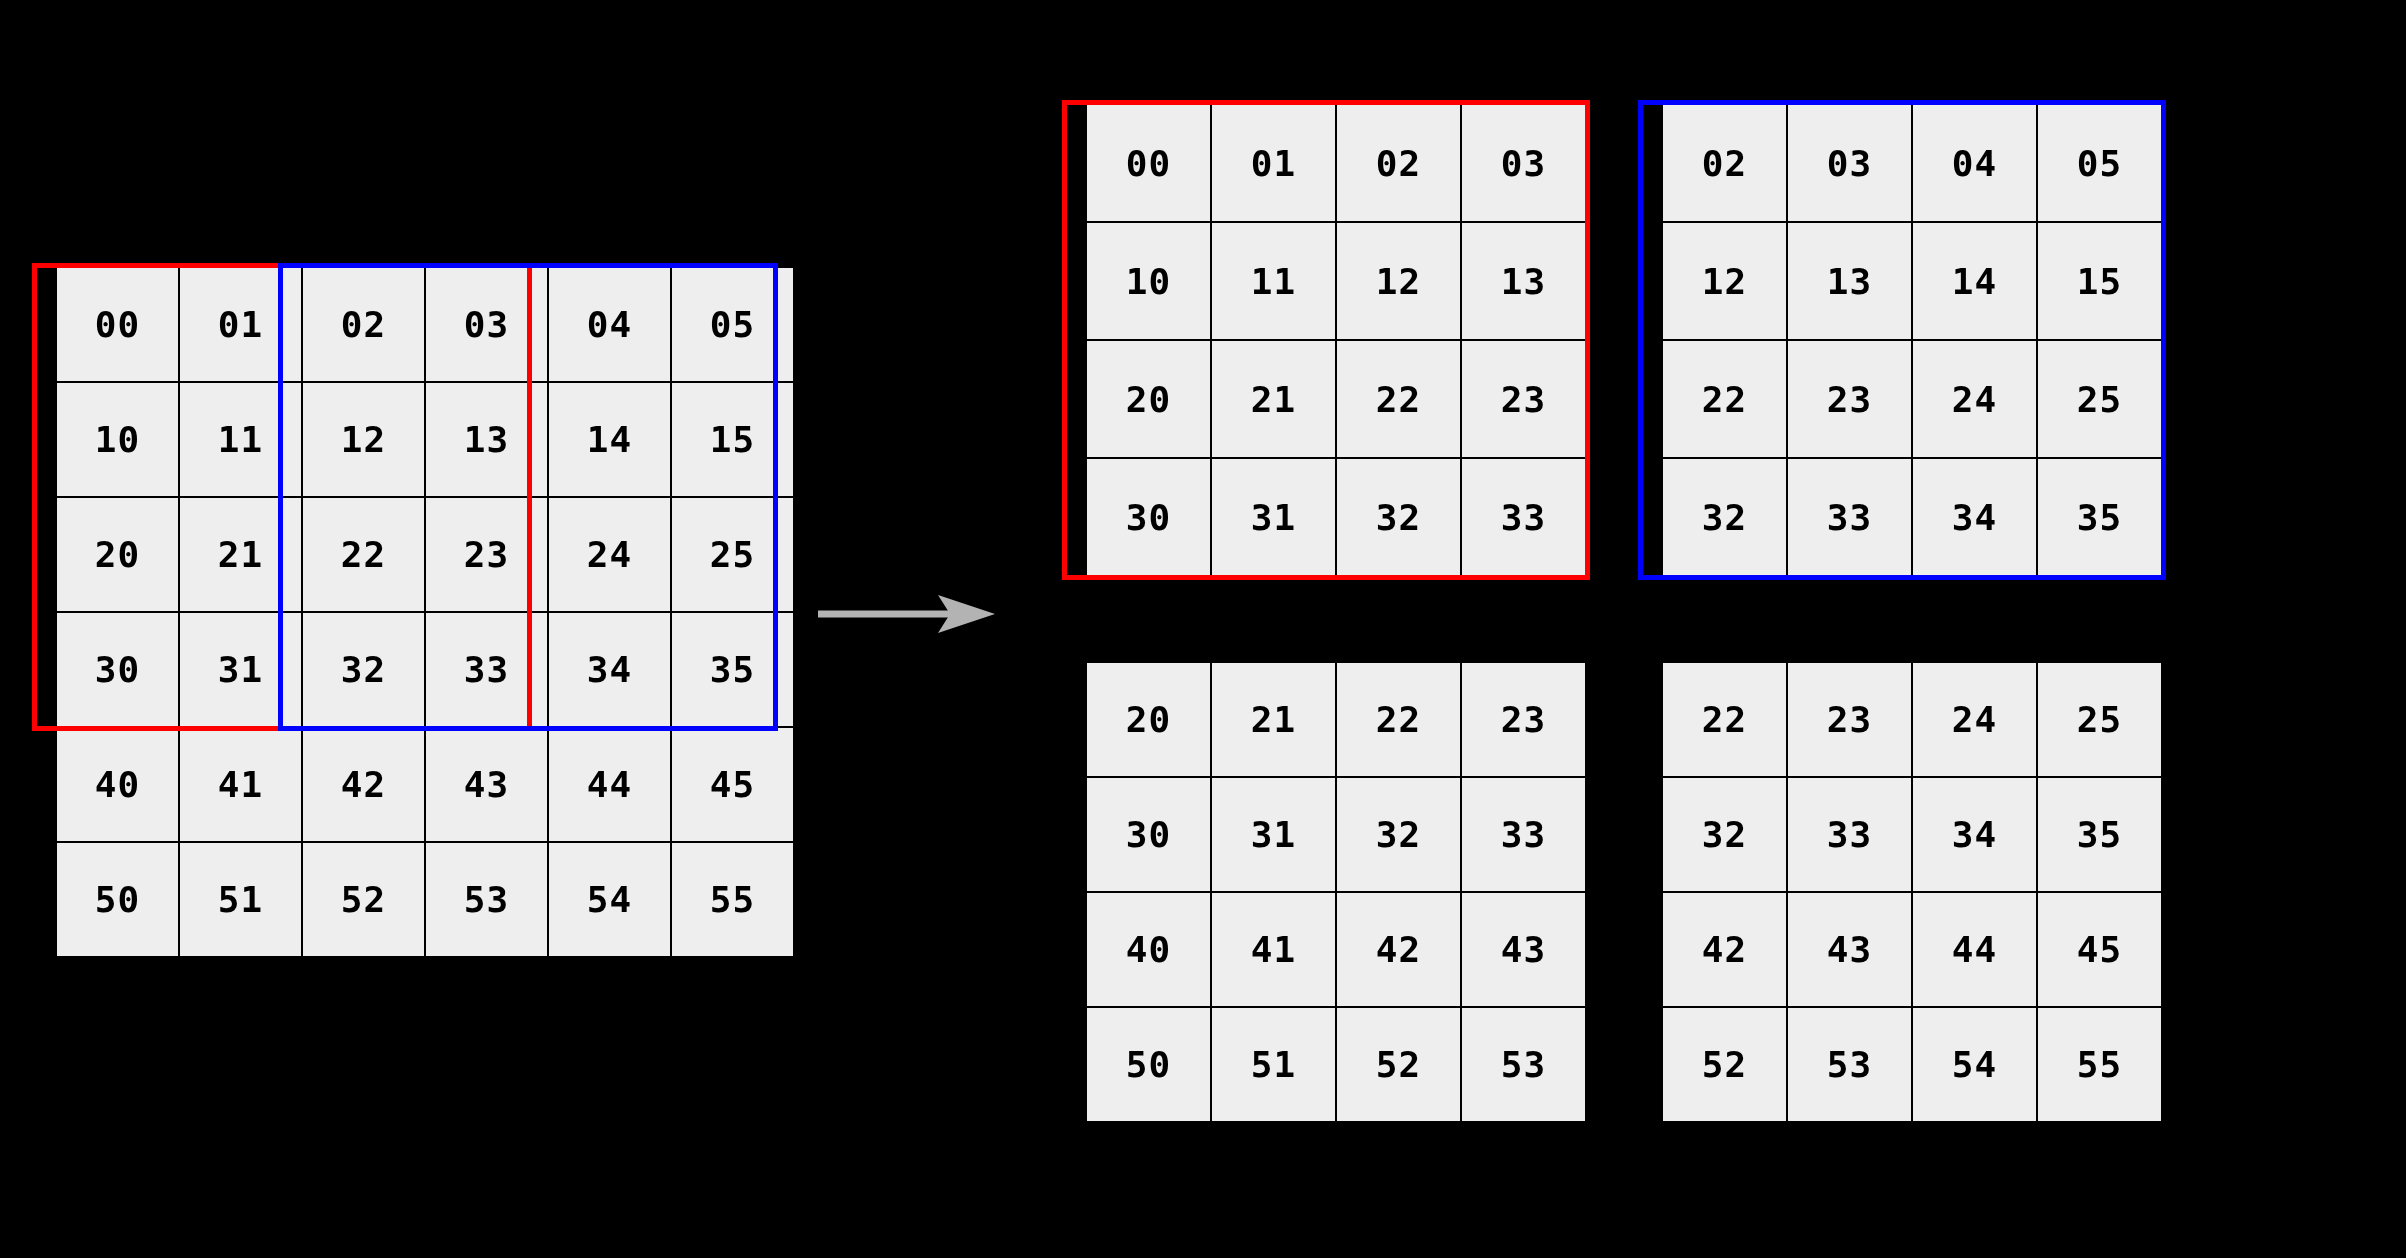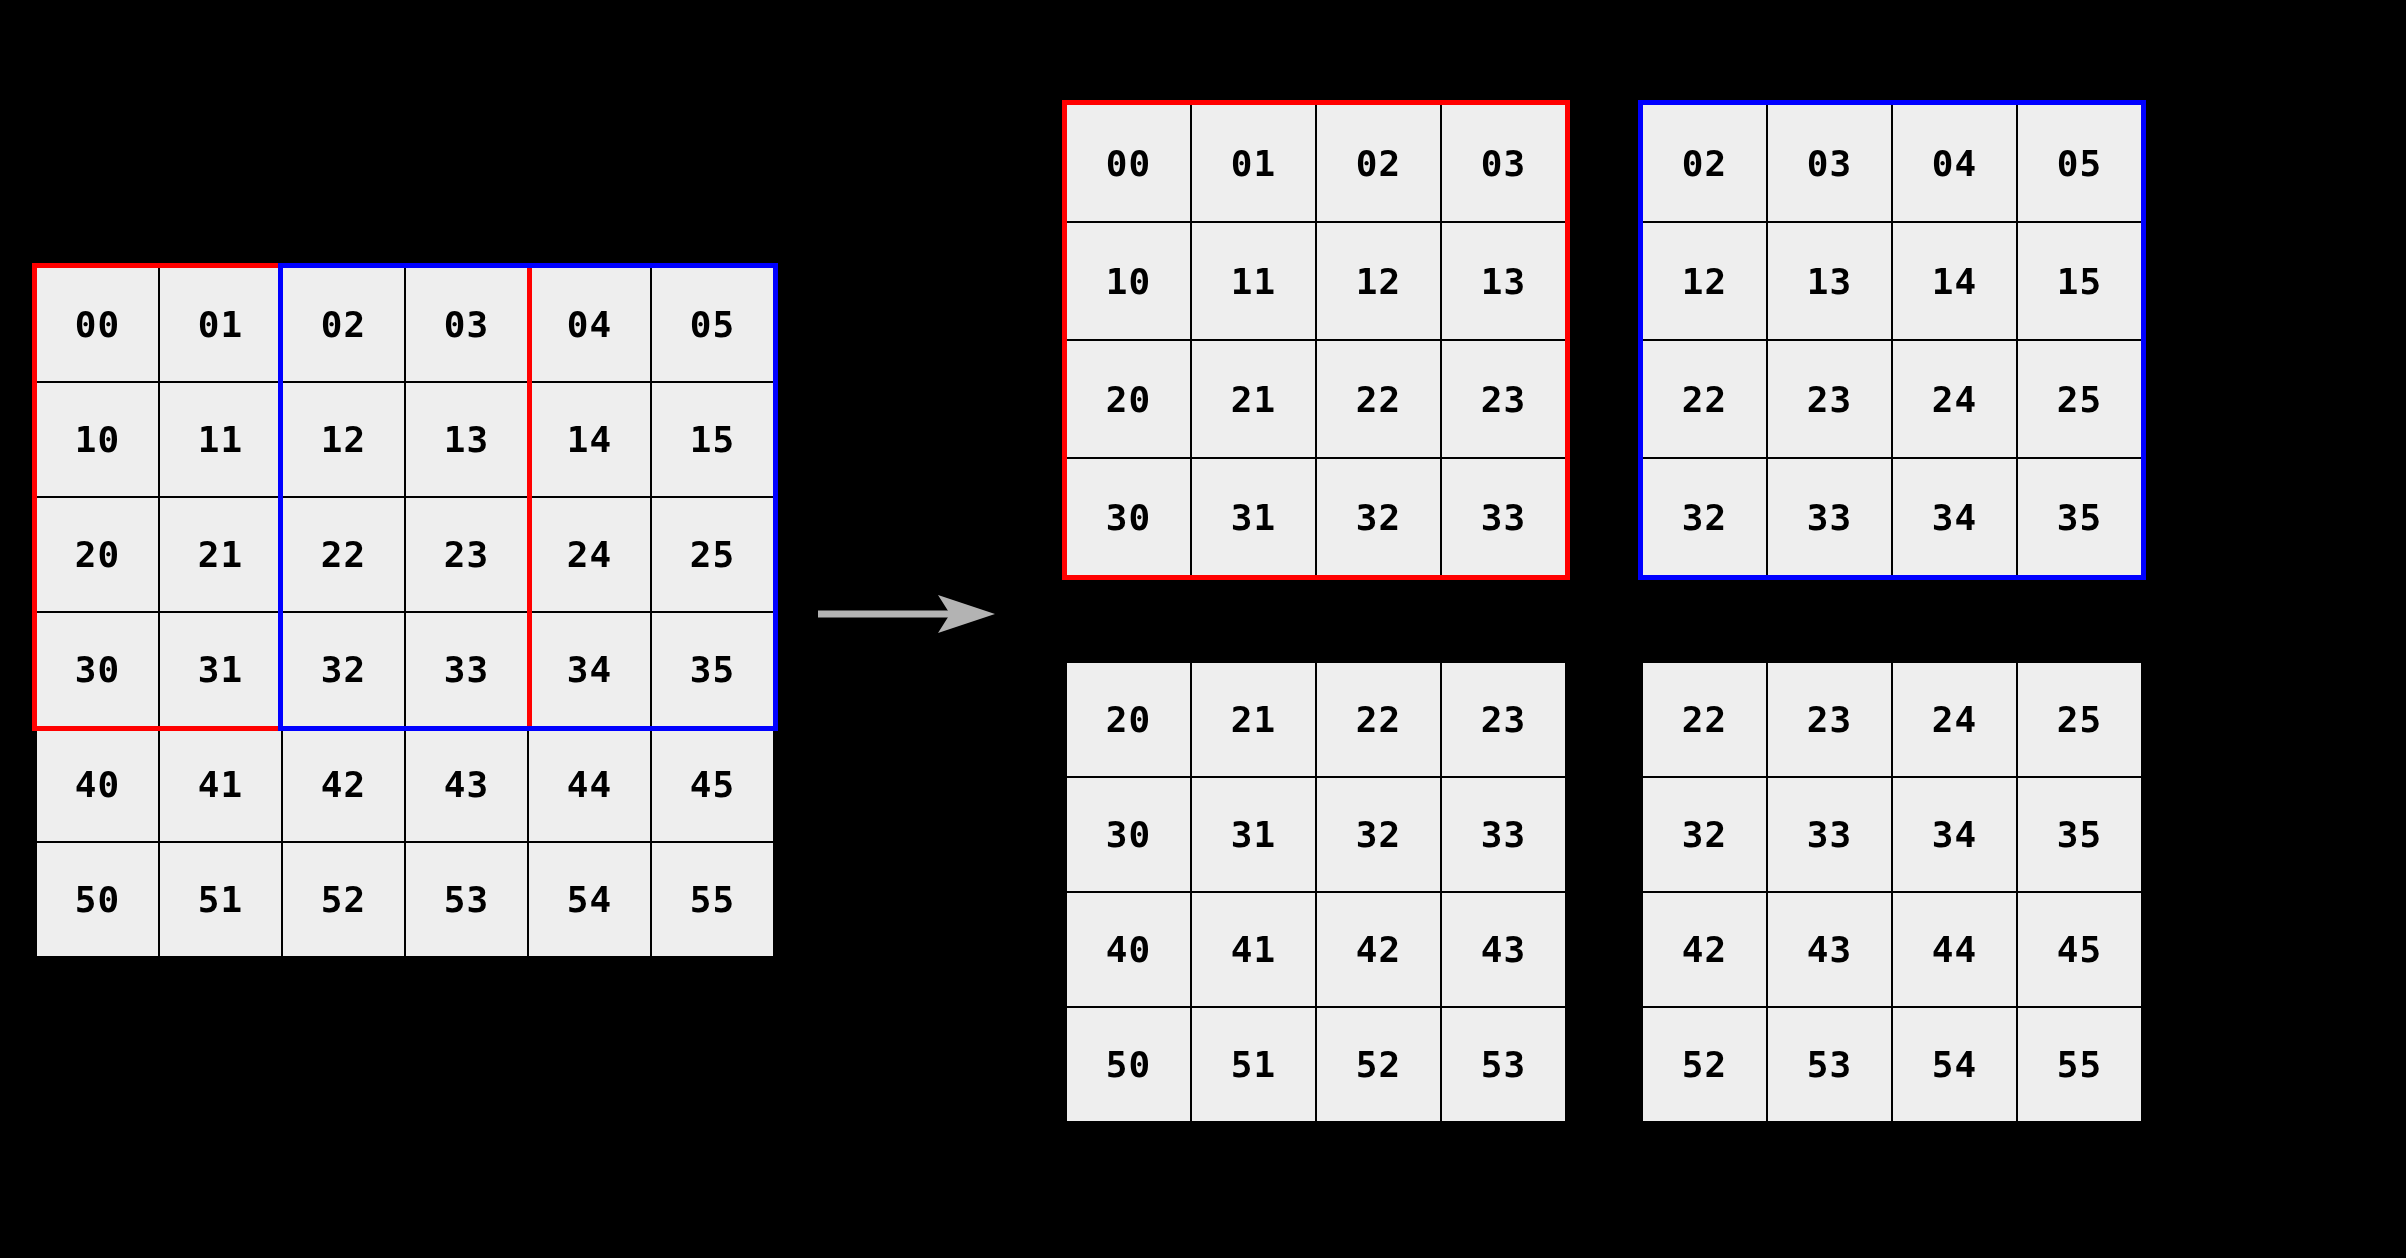--- a/index.html
+++ b/index.html
@@ -12,20 +12,21 @@
     width: 2406px;
     height: 1258px;
     background: var(--bg, #000000);
     overflow: hidden;
     font-family: "DejaVu Sans Mono", "Liberation Mono", monospace;
   }
   .grid {
     display: grid;
     gap: 2px;
     background: var(--gridline, #000000);
+    margin-left: 20px;
   }
   .g-left {
     grid-template-columns: repeat(6, 121px);
     grid-auto-rows: 113px;
   }
   .g-top {
     grid-template-columns: repeat(4, 123px);
     grid-auto-rows: 116px;
   }
   .g-bot {

